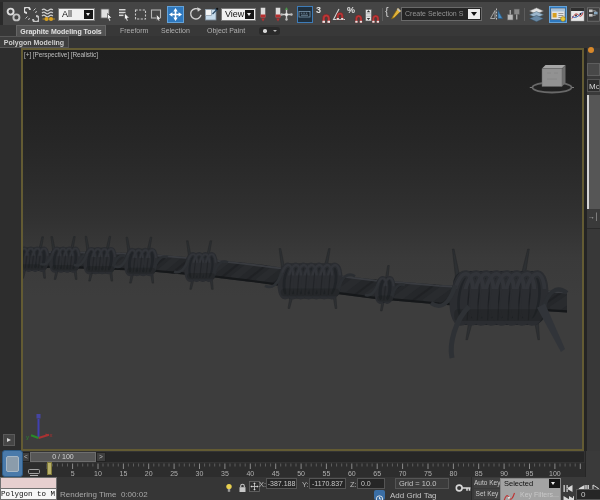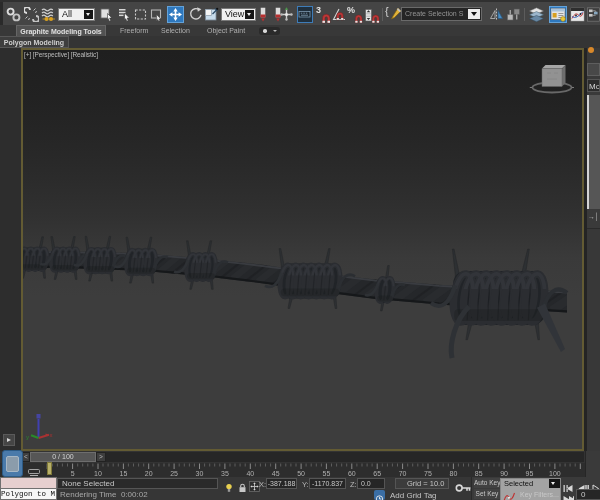--- a/index.html
+++ b/index.html
@@ -653,42 +653,41 @@
       <line x1="575.2" y1="0.5" x2="575.2" y2="3.5" stroke="#6a6a6a" stroke-width="0.8"></line>
       <line x1="580.3" y1="0.5" x2="580.3" y2="6" stroke="#8a8a8a" stroke-width="1"></line>
     </svg>
   <div style="position:absolute;left:47px;top:-1px;width:5px;height:13px;background:#b8b06a;border:1px solid #7e7838;box-sizing:border-box"></div>
 </div>
 <div style="position:absolute;left:585px;top:451px;width:15px;height:26px;background:#3a3a3a;border-left:1px solid #262626;box-sizing:border-box"></div>
 
 <div style="position:absolute;left:0;top:477px;width:600px;height:23px;background:#363636">
   <div style="position:absolute;left:0;top:0;width:57px;height:12px;background:#e6cfcf;border:1px solid #707070;box-sizing:border-box"></div>
   <div style="position:absolute;left:0;top:12px;width:57px;height:11px;background:#f6f6f6;border:1px solid #707070;border-top:none;box-sizing:border-box;font:7.5px 'Liberation Mono',monospace;color:#111;white-space:nowrap;overflow:hidden;line-height:10px">Polygon to M</div>
-  <div style="position:absolute;left:57px;top:1px;width:161px;height:11px;background:#2a2a2a;border:1px solid #555;box-sizing:border-box;font:8px 'Liberation Sans',sans-serif;color:#c8c8c8;padding-left:4px;line-height:10px">None Selected</div>
   <div style="position:absolute;left:60px;top:13px;font:8px 'Liberation Sans',sans-serif;color:#a8a8a8">Rendering Time&nbsp; 0:00:02</div>
   <div style="position:absolute;left:225px;top:2px;width:8px;height:10px"><svg width="8" height="10" viewBox="0 0 8 10">
         <circle cx="4" cy="3.6" r="2.7" fill="#e8d050"></circle>
         <rect x="2.8" y="6" width="2.4" height="2.8" fill="#999"></rect>
       </svg></div>
   <div style="position:absolute;left:238px;top:2px;width:9px;height:10px"><svg width="9" height="10" viewBox="0 0 9 10">
         <rect x="1.5" y="4.2" width="6" height="4.8" fill="#c8c8c8"></rect>
         <path d="M2.7,4.2 v-1.2 a1.8,1.8 0 0 1 3.6,0 v1.2" fill="none" stroke="#c8c8c8" stroke-width="1.1"></path>
       </svg></div>
   <div style="position:absolute;left:249px;top:1px;width:11px;height:11px"><svg width="11" height="11" viewBox="0 0 11 11">
         <rect x="0.5" y="0.5" width="10" height="10" fill="#2e2e2e" stroke="#6a6a6a" stroke-width="0.8"></rect>
         <path d="M5.5,1.8 L5.5,9.2 M1.8,5.5 L9.2,5.5" stroke="#c0c0c0" stroke-width="0.9"></path>
         <path d="M5.5,1.5 l-1.3,1.6 h2.6 Z M5.5,9.5 l-1.3,-1.6 h2.6 Z M1.5,5.5 l1.6,-1.3 v2.6 Z M9.5,5.5 l-1.6,-1.3 v2.6 Z" fill="#d8d8d8"></path>
       </svg></div>
   <span style="position:absolute;left:259px;top:3px;font:7.5px 'Liberation Sans',sans-serif;color:#b8b8b8">X:</span>
   <div style="position:absolute;left:266px;top:1px;width:31px;height:11px;background:#262626;border:1px solid #555;box-sizing:border-box;font:7px 'Liberation Sans',sans-serif;color:#c8c8c8;text-align:center;line-height:9px">-387.188</div>
   <span style="position:absolute;left:302px;top:3px;font:7.5px 'Liberation Sans',sans-serif;color:#b8b8b8">Y:</span>
   <div style="position:absolute;left:309px;top:1px;width:37px;height:11px;background:#262626;border:1px solid #555;box-sizing:border-box;font:7px 'Liberation Sans',sans-serif;color:#c8c8c8;text-align:center;line-height:9px">-1170.837</div>
   <span style="position:absolute;left:350px;top:3px;font:7.5px 'Liberation Sans',sans-serif;color:#b8b8b8">Z:</span>
   <div style="position:absolute;left:357px;top:1px;width:28px;height:11px;background:#262626;border:1px solid #555;box-sizing:border-box;font:7px 'Liberation Sans',sans-serif;color:#c8c8c8;padding-left:3px;line-height:9px">0.0</div>
-  <div style="position:absolute;left:395px;top:1px;width:54px;height:11px;background:#3c3c3c;border:1px solid #555;box-sizing:border-box;font:7.5px 'Liberation Sans',sans-serif;color:#c4c4c4;padding-left:11px;line-height:9.5px">Grid = 10.0</div>
+  <div style="position:absolute;left:395px;top:1px;width:54px;height:11px;background:#3c3c3c;border:1px solid #555;box-sizing:border-box;font:7.5px 'Liberation Sans',sans-serif;color:#c4c4c4;padding-left:3px;line-height:9.5px">Grid = 10.0</div>
   <div style="position:absolute;left:455px;top:2px;width:16px;height:10px"><svg width="17" height="10" viewBox="0 0 17 10">
         <circle cx="4.2" cy="5" r="2.9" fill="none" stroke="#d8d8d8" stroke-width="1.6"></circle>
         <path d="M7,5 L15.5,5 M12,5 l0,2.8 M14.5,5 l0,2.8" stroke="#d8d8d8" stroke-width="1.6"></path>
       </svg></div>
   <div style="position:absolute;left:374px;top:13px;width:11px;height:10px;background:#3a6ea5;border-radius:2px"><svg width="11" height="10" viewBox="0 0 11 10">
         <circle cx="5.5" cy="5" r="3.2" fill="none" stroke="#e8e8e8" stroke-width="0.9"></circle>
         <path d="M5.5,2.8 v2.2 h1.8" stroke="#e8e8e8" stroke-width="0.9" fill="none"></path>
       </svg></div>
   <span style="position:absolute;left:390px;top:14px;font:8px 'Liberation Sans',sans-serif;color:#c4c4c4">Add Grid Tag</span>
 </div>

